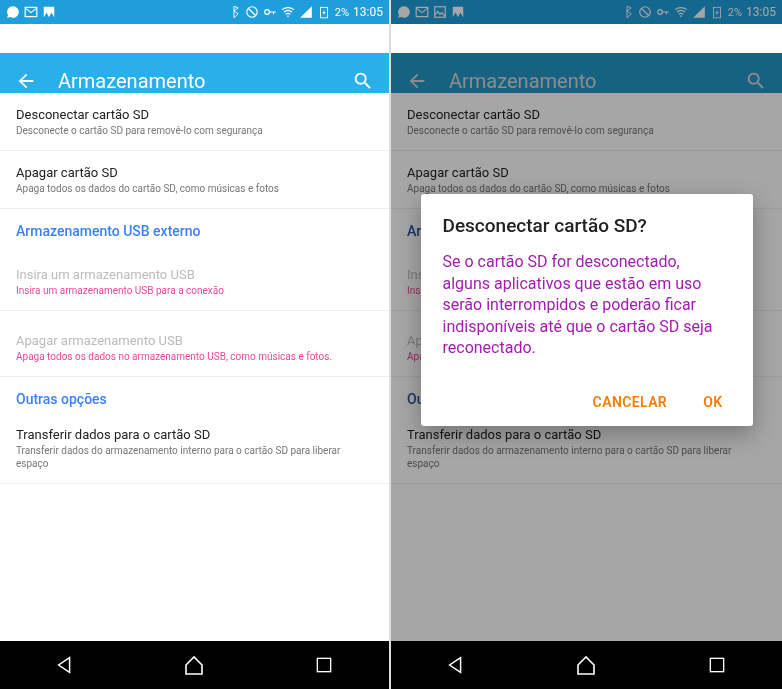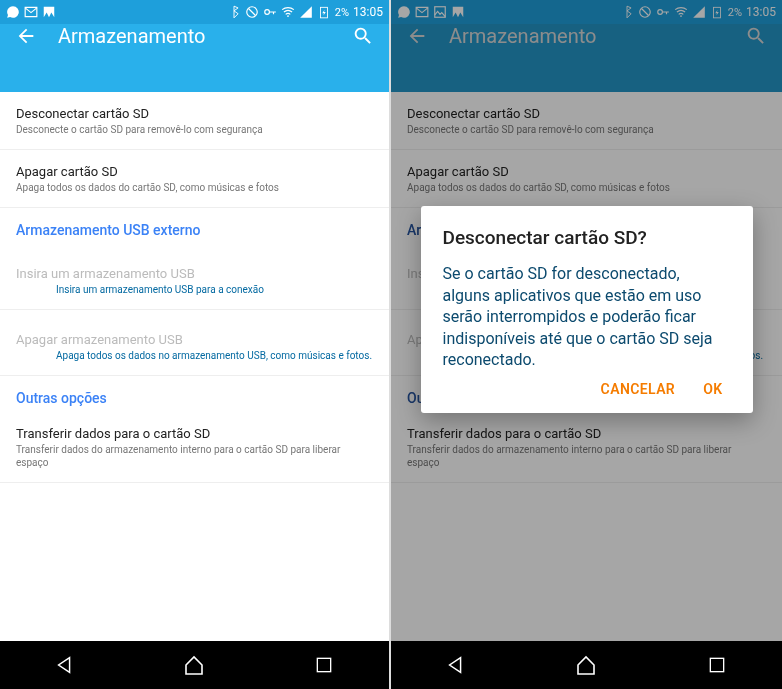--- a/index.html
+++ b/index.html
@@ -5,46 +5,46 @@
 * { margin: 0; padding: 0; box-sizing: border-box; font-family: Roboto, Arial, sans-serif; }
 body { width: 782px; height: 689px; display: flex; background: #fff; }
 .phone { width: 391px; height: 689px; display: flex; flex-direction: column; position: relative; }
 .phone-left { border-right: 2px solid #ddd; }
 
 .status-bar { height: 24px; background: #1e9fdb; display: flex; align-items: center; justify-content: space-between; padding: 0 6px; font-size: 12px; color: #fff; }
 .status-left, .status-right { display: flex; align-items: center; gap: 4px; }
 .status-right .battery-text { font-size: 11px; }
 .sb-icon { width: 14px; height: 14px; fill: #fff; }
 
-.app-bar { height: 68px; background: #29b0eb; display: flex; align-items: flex-start; padding: 0 14px; color: #fff; }
+.app-bar { height: 40px; background: #29b0eb; display: flex; align-items: flex-end; padding: 0 14px; color: #fff; margin-top: 29px; }
 .app-bar .back-btn { width: 24px; height: 24px; display: flex; align-items: center; justify-content: center; }
 .app-bar .title { margin-left: 20px; font-size: 20px; font-weight: 400; flex: 1; }
 .app-bar .search-btn { width: 24px; height: 24px; display: flex; align-items: center; justify-content: center; }
 
 .content { flex: 1; background: #fff; overflow: hidden; }
 .list-item { padding: 14px 16px 13px; border-bottom: 1px solid #eee; }
 .list-item .primary { font-size: 13px; color: #222; margin-bottom: 2px; }
 .list-item .secondary { font-size: 10px; color: #777; line-height: 1.3; }
 .list-item.disabled .primary { color: #bbb; margin-top: 8px; }
-.list-item.disabled .secondary { color: #0369a1; margin-left: 40px; }
+.list-item.disabled .secondary { color: #ec4899; }
 .section-header { font-size: 14px; color: #3b82f6; font-weight: 500; padding: 14px 16px 6px; }
 
 .nav-bar { height: 48px; background: #000; display: flex; align-items: center; justify-content: space-around; }
 .nav-btn { width: 28px; height: 28px; display: flex; align-items: center; justify-content: center; }
 .nav-btn svg { fill: #fff; stroke: #fff; }
 .phone-right .status-bar,
 .phone-right .app-bar,
 .phone-right .content,
 .phone-right .section-header { filter: brightness(0.65); }
 .phone-right .app-bar { filter: brightness(0.55); }
 
-.dialog { position: absolute; top: 206px; left: 50%; transform: translateX(-50%); width: 332px; background: #fff; border-radius: 3px; z-index: 10; padding: 20px 22px 10px; box-shadow: 0 8px 24px rgba(0,0,0,0.3); }
+.dialog { position: absolute; top: 194px; left: 50%; transform: translateX(-50%); width: 332px; background: #fff; border-radius: 3px; z-index: 10; padding: 20px 22px 10px; box-shadow: 0 8px 24px rgba(0,0,0,0.3); }
 .dialog-title { font-size: 19px; font-weight: 500; color: #222; margin-bottom: 14px; }
-.dialog-msg { font-size: 16px; color: #0c4a6e; line-height: 1.35; margin-bottom: 10px; }
-.dialog-actions { display: flex; justify-content: flex-end; gap: 28px; padding-right: 8px; padding-bottom: 6px; }
+.dialog-msg { font-size: 16px; color: #a21caf; line-height: 1.35; margin-bottom: 35px; }
+.dialog-actions { display: flex; justify-content: flex-end; gap: 36px; padding-right: 8px; padding-bottom: 6px; }
 .dialog-btn { font-size: 14px; font-weight: 600; color: #f57c00; letter-spacing: 0.4px; cursor: pointer; }
 
 .phone-right { position: relative; }
 </style>
 </head>
 <body>
 
 <div class="phone phone-left">
   <div class="status-bar">
     <div class="status-left">

